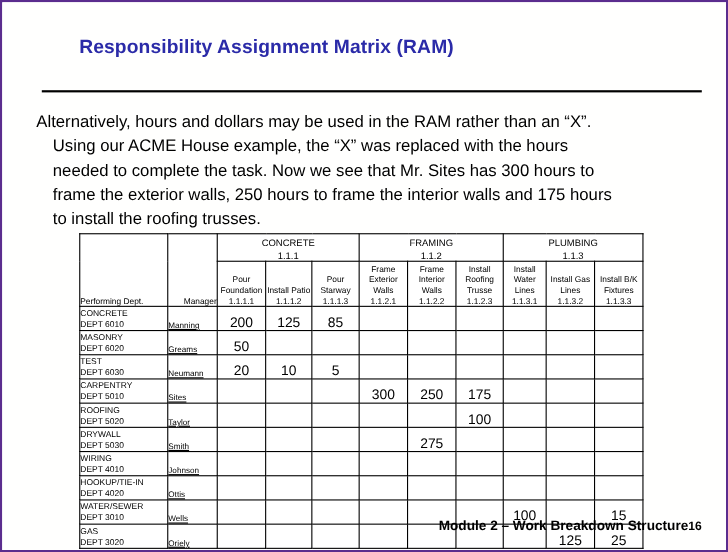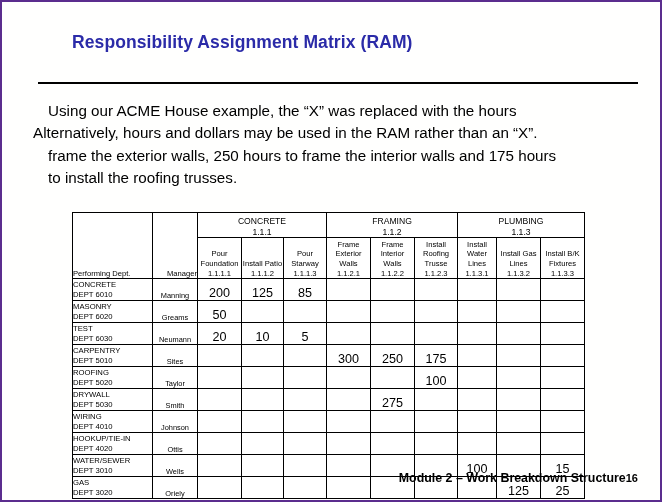--- a/index.html
+++ b/index.html
@@ -119,23 +119,24 @@
     line-height: 10.2px;
     text-align: left;
     vertical-align: top;
     padding-left: 2px;
     padding-top: 0px;
     height: 21px;
   }
   .row-dept span { display: block; }
   .row-mgr {
     font-size: 7.4px;
-    text-align: center;
+    text-align: left;
     vertical-align: bottom;
     padding-bottom: 1px;
+    text-decoration: underline;
   }
   .val {
     text-align: center;
     vertical-align: middle;
     font-size: 12.6px;
     font-weight: bold;
   }
 
   
   .footer-main {
@@ -163,22 +164,23 @@
 </head>
 <body>
 
 <div id="slide">
   <div id="slide-inner">
 
     <div class="title">Responsibility Assignment Matrix (RAM)</div>
     <div class="title-rule"></div>
 
     <div class="body-text">
+      <span class="ln">Alternatively, hours and dollars may be used in the RAM rather than an “X”.</span>
       <span class="ln ind">Using our ACME House example, the “X” was replaced with the hours</span>
-      <span class="ln">Alternatively, hours and dollars may be used in the RAM rather than an “X”.</span>
+      <span class="ln ind">needed to complete the task. Now we see that Mr. Sites has 300 hours to</span>
       <span class="ln ind">frame the exterior walls, 250 hours to frame the interior walls and 175 hours</span>
       <span class="ln ind">to install the roofing trusses.</span>
     </div>
 
     <table class="ram-table">
       <colgroup>
         <col style="width:80px">
         <col style="width:45px">
         <col style="width:44px">
         <col style="width:42px">

